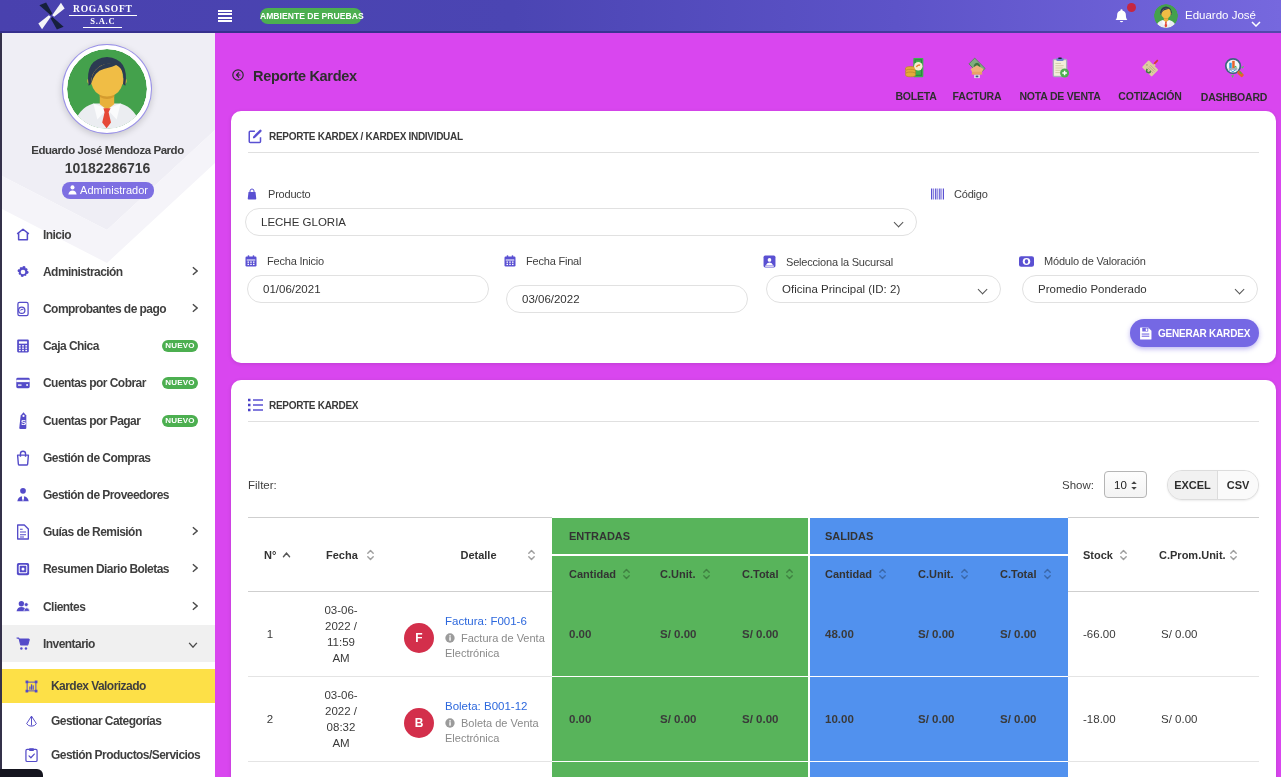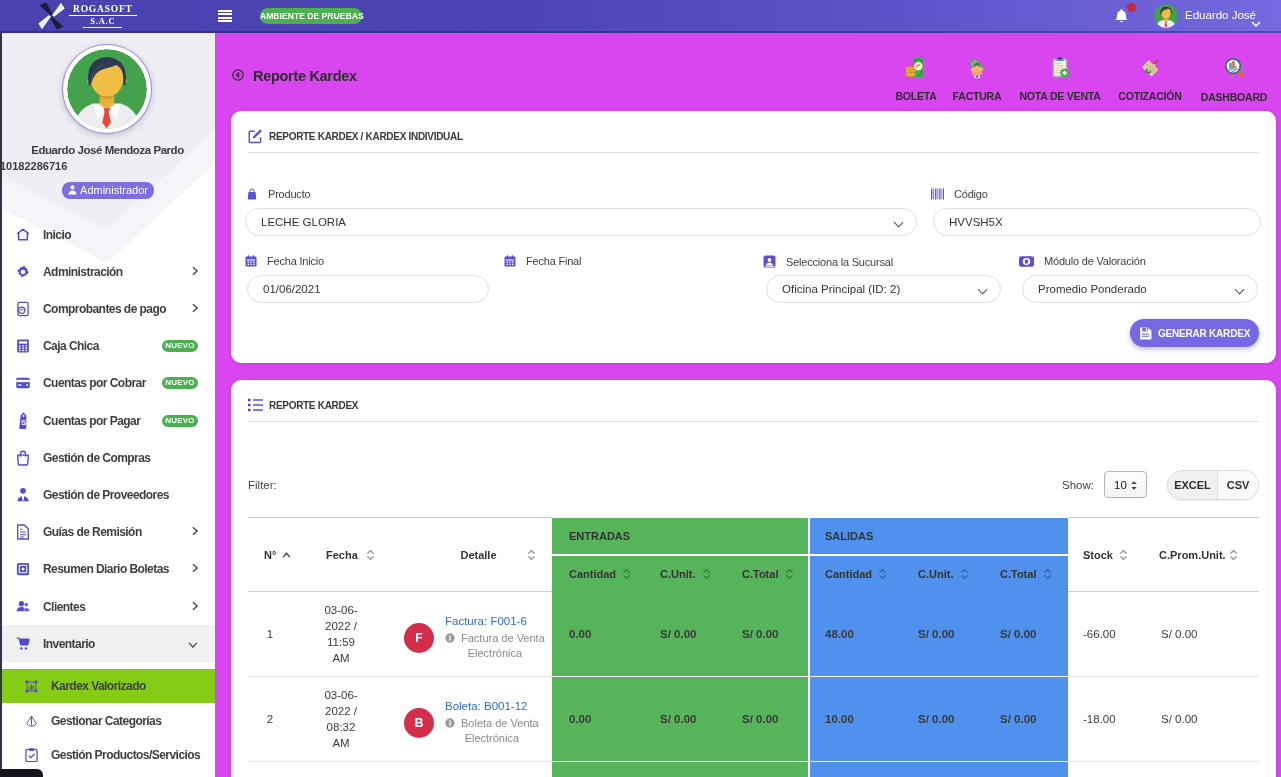--- a/index.html
+++ b/index.html
@@ -23,32 +23,32 @@
 #topcaret { position:absolute; left:1251px; top:13px; }
 
 
 #sidebar { position:absolute; left:0; top:33px; width:215px; height:744px; background:#fff; z-index:20; overflow:hidden; }
 #sidebar::before { content:""; position:absolute; left:0; top:0; width:2px; height:100%; background:#34314a; z-index:5; }
 .deco1 { position:absolute; left:0; top:0; width:215px; height:232px; background:#efeef5; clip-path:polygon(0 0, 215px 0, 215px 97px, 107px 197px, 0 142px); }
 .deco2 { position:absolute; left:0; top:0; width:215px; height:232px; background:#f5f4f9; clip-path:polygon(0 142px, 107px 197px, 215px 97px, 215px 130px, 107px 230px, 0 175px); }
 #avatarwrap { position:absolute; left:62px; top:11px; width:90px; height:90px; border-radius:50%; border:1px solid rgba(110,97,224,0.7); padding:4px; background:#fff; box-shadow:0 2px 7px rgba(0,0,0,0.18); }
 #avatarwrap .face { width:80px; height:80px; border-radius:50%; overflow:hidden; }
 #sbname { position:absolute; left:0; top:111px; width:215px; text-align:center; font-size:11.5px; font-weight:bold; color:#3c3c3c; letter-spacing:-0.45px; }
-#sbruc { position:absolute; left:0; top:127px; width:215px; font-size:11px; font-weight:bold; color:#3c3c3c; }
+#sbruc { position:absolute; left:0; top:127px; width:215px; text-align:center; font-size:14px; font-weight:bold; color:#3c3c3c; }
 #sbbadge { position:absolute; left:62px; top:149px; width:92px; height:17px; background:#7d6fe2; border-radius:8px; color:#fff; font-size:11px; text-align:center; line-height:17px; }
 .mi { position:absolute; left:0; width:215px; height:37px; display:flex; align-items:center; }
 .mi .ic { width:14px; margin-left:16px; display:flex; justify-content:center; }
 .mi .tx { margin-left:13px; font-size:12px; font-weight:bold; color:#3f3f3f; letter-spacing:-0.55px; white-space:nowrap; }
 .mi .chev { position:absolute; right:17px; color:#555; font-size:12px; }
 .mi .nuevo { position:absolute; left:162px; width:36px; height:12px; background:#4caf50; border-radius:6px; color:#fff; font-size:8px; font-weight:bold; text-align:center; line-height:12.5px; letter-spacing:0.2px; }
 .mi.active { background:#f0f0f0; }
 .smi { position:absolute; left:0; width:215px; height:34px; display:flex; align-items:center; }
 .smi .ic { width:13px; margin-left:25px; display:flex; justify-content:center; }
 .smi .tx { margin-left:13px; font-size:12px; font-weight:bold; color:#3f3f3f; letter-spacing:-0.55px; white-space:nowrap; }
-.smi.active { background:#84cc16; }
+.smi.active { background:#fde047; }
 
 
 #main { position:absolute; left:215px; top:33px; width:1066px; height:744px; background:#d946ef; }
 #pagetitle { position:absolute; left:17px; top:33px; display:flex; align-items:center; }
 #pagetitle .bk { margin-right:9px; margin-top:1px; }
 #pagetitle .tt { font-size:14.5px; font-weight:bold; color:#2e2e2e; letter-spacing:-0.3px; }
 .tool { position:absolute; top:24px; width:78px; text-align:center; }
 .tool .lab { margin-top:7px; font-size:10.5px; font-weight:bold; color:#2e2e2e; letter-spacing:-0.2px; white-space:nowrap; }
 .card { position:absolute; left:16px; width:1045px; background:#fff; border-radius:10px; box-shadow:0 1px 4px rgba(0,0,0,0.12); }
 #card1 { top:78px; height:252px; }
@@ -92,21 +92,21 @@
 .padC { padding-left:9px !important; }
 .padD { padding-left:15px !important; }
 .padE { padding-left:15px !important; }
 .blsep { border-left:2px solid #fff; }
 .fech { text-align:center; line-height:16px; font-size:11px; }
 .det { }
 .detwrap { display:flex; align-items:center; padding-left:14px; padding-top:7px; }
 .avc { width:30px; height:30px; border-radius:50%; background:#d32f4b; color:#fff; font-size:12px; font-weight:bold; display:flex; align-items:center; justify-content:center; flex-shrink:0; }
 .dettx { margin-left:11px; line-height:15px; }
 .detlink { color:#2d68dd; font-size:11.5px; }
-.detinfo { color:#8a8a8a; font-size:11px; margin-top:2px; line-height:15.5px;text-align:center; }
+.detinfo { color:#8a8a8a; font-size:11px; margin-top:2px; line-height:15.5px; }
 .sort { margin-left:8px; opacity:0.8; } .csort { margin-bottom:-2px; }
 </style>
 </head>
 <body>
 
 <div id="topbar">
   <div class="logo">
     <svg width="27" height="28" viewBox="0 0 40 40">
       <path d="M19,19 L2,4 L12,0 L21,16 Z" fill="#16203c"></path>
       <path d="M21,21 L38,36 L28,40 L19,24 Z" fill="#16203c"></path>
@@ -466,21 +466,20 @@
             <rect x="4.6" y="0" width="1.6" height="22"></rect>
             <rect x="8.2" y="0" width="2.6" height="22"></rect>
             <rect x="12.8" y="0" width="1.6" height="22"></rect>
             <rect x="16.4" y="0" width="2.6" height="22"></rect>
             <rect x="21" y="0" width="1.2" height="22"></rect>
             <rect x="23.8" y="0" width="2.2" height="22"></rect>
           </g>
         </svg>
       Código
     </div>
-    <div class="finput" style="left:702px; top:97px; width:328px;">HVVSH5X</div>
 
     <div class="flabel" style="left:14px; top:144px;">
       <svg width="12" height="12" viewBox="0 0 24 24">
           <rect x="1" y="3" width="22" height="20" rx="2.5" fill="#5a50d2"></rect>
           <rect x="5.5" y="0.5" width="3" height="6" rx="1.2" fill="#5a50d2"></rect>
           <rect x="15.5" y="0.5" width="3" height="6" rx="1.2" fill="#5a50d2"></rect>
           <rect x="3.5" y="9" width="17" height="2" fill="#fff"></rect>
           <g fill="#fff">
             <rect x="5" y="13" width="3" height="2.6"></rect>
             <rect x="10.5" y="13" width="3" height="2.6"></rect>
@@ -503,20 +502,21 @@
             <rect x="5" y="13" width="3" height="2.6"></rect>
             <rect x="10.5" y="13" width="3" height="2.6"></rect>
             <rect x="16" y="13" width="3" height="2.6"></rect>
             <rect x="5" y="17.5" width="3" height="2.6"></rect>
             <rect x="10.5" y="17.5" width="3" height="2.6"></rect>
             <rect x="16" y="17.5" width="3" height="2.6"></rect>
           </g>
         </svg>
       Fecha Final
     </div>
+    <div class="finput" style="left:275px; top:174px; width:242px;">03/06/2022</div>
     <div class="flabel" style="left:532px; top:144px;">
       <svg width="13" height="13" viewBox="0 0 24 24">
           <rect x="1" y="1" width="22" height="22" rx="3" fill="#5a50d2"></rect>
           <circle cx="12" cy="9" r="3.4" fill="#fff"></circle>
           <path d="M5.5 19 q1.5-5 6.5-5 q5 0 6.5 5 Z" fill="#fff"></path>
           <rect x="4" y="19.5" width="16" height="2.2" fill="#fff"></rect>
         </svg>
       Selecciona la Sucursal
     </div>
     <div class="finput fsel" style="left:535px; top:164px; width:235px;">Oficina Principal (ID: 2)</div>

